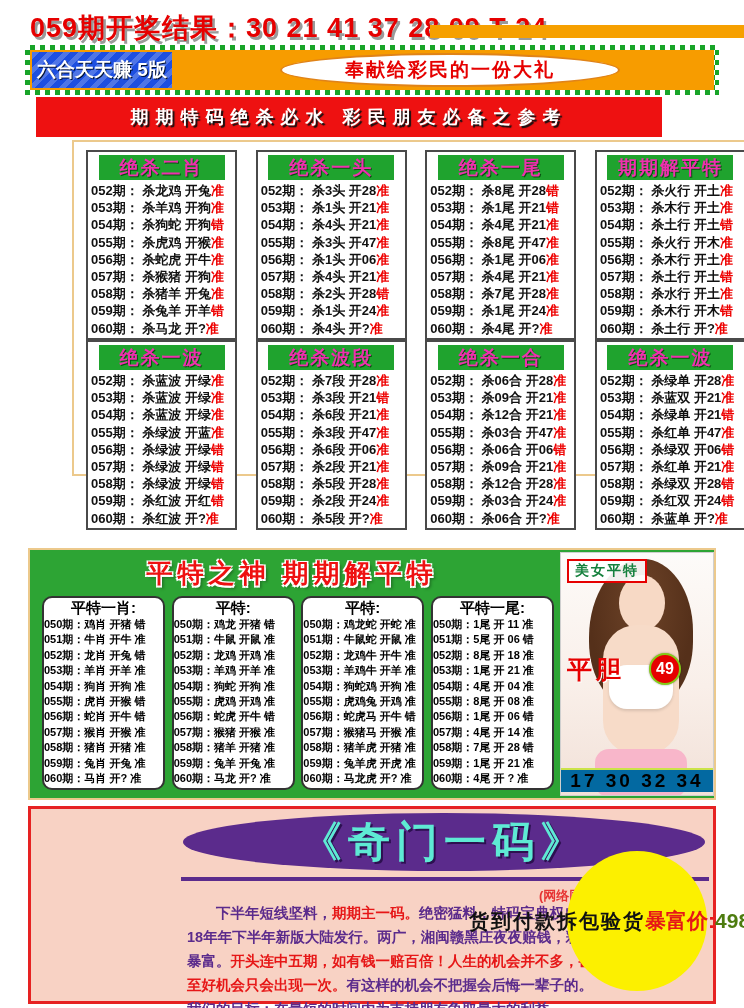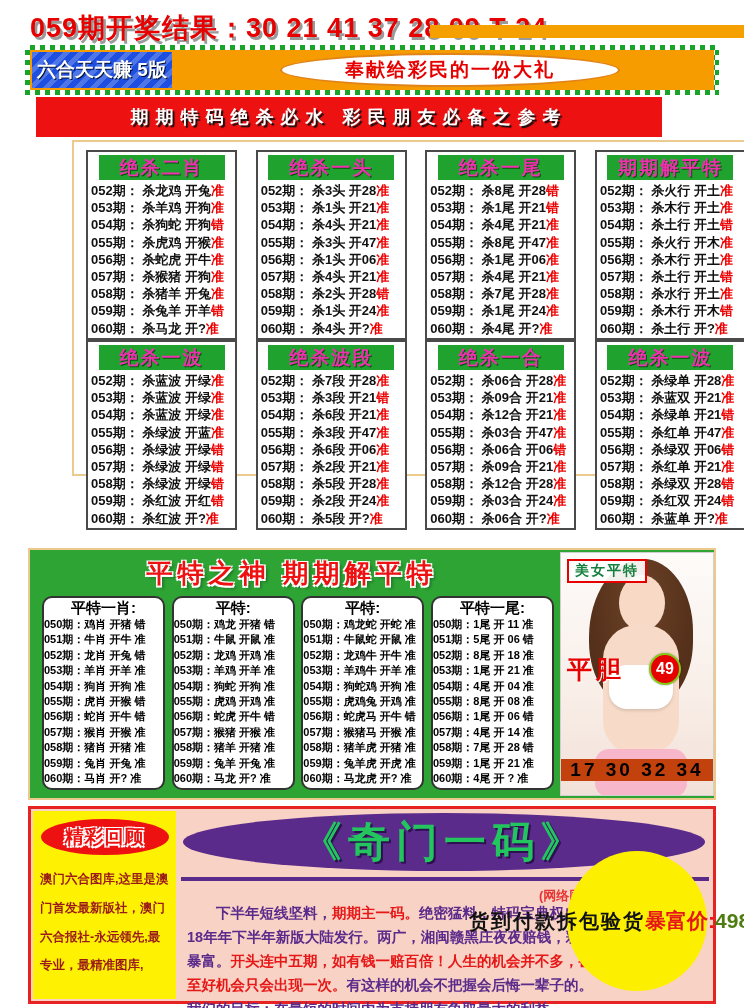--- a/index.html
+++ b/index.html
@@ -68,36 +68,36 @@
   .pingdan { position:absolute; left:6px; top:100px; color:#e60000; font-size:25px; font-weight:900;
     letter-spacing:4px; text-shadow:1px 1px 0 #fff; }
   .pingdan-circle { position:absolute; left:88px; top:100px; width:32px; height:32px; background:#e60000;
     border:2px solid #84cc16; border-radius:50%; color:#fff; font-size:16px; font-weight:900; display:flex;
     align-items:center; justify-content:center; box-shadow:0 0 2px rgba(0,0,0,.4); }
   .big-numbers { position:absolute; left:0; right:0; top:142px; text-align:center; color:#e60000;
     font-size:36px; font-weight:900; text-shadow:-1px -1px 0 #fff,1px 1px 0 #fff; }
   .lucky-label { position:absolute; left:0; right:0; top:194px; text-align:center; color:#000;
     font-size:19px; font-weight:900; letter-spacing:6px; white-space:nowrap; }
   .lucky-strip { position:absolute; left:0; right:0; bottom:22px; height:5px; background:#cbe34a; }
-  .lucky-numbers { position:absolute; left:0; right:0; bottom:14px; height:22px; background:#c2410c; color:#000;
+  .lucky-numbers { position:absolute; left:0; right:0; bottom:3px; height:22px; background:#0369a1; color:#000;
     font-size:19px; font-weight:900; letter-spacing:3px; text-align:center; line-height:22px; }
 
   
   .bottom-section { position:absolute; left:28px; top:806px; width:688px; height:198px; background:#f8d2c4;
     border:3px solid #e62222; }
   .review-col { position:absolute; left:2px; top:2px; width:143px; height:188px; background:#fef202; }
   .review-oval { width:128px; height:36px; margin:8px auto 0; background:#ee1111; border-radius:50%;
     display:flex; align-items:center; justify-content:center; }
   .review-oval span { color:#ee1111; font-size:19px; font-weight:900; letter-spacing:1px; white-space:nowrap;
     text-shadow:-1.5px -1.5px 0 #fff,1.5px -1.5px 0 #fff,-1.5px 1.5px 0 #fff,1.5px 1.5px 0 #fff; }
   .review-text { margin-top:10px; padding:0 7px; color:#9a1a1a; font-size:12.5px; font-weight:700; line-height:2.3; }
   .bottom-main { position:absolute; left:148px; top:2px; right:2px; bottom:2px; }
   .headline-ellipse { position:absolute; left:4px; top:2px; width:522px; height:58px; background:#5b2b8c;
     border-radius:50%; display:flex; align-items:center; justify-content:center; }
-  .headline-ellipse span { color:#22c55e; font-size:42px; font-weight:900; letter-spacing:6px; white-space:nowrap;
+  .headline-ellipse span { color:#5eead4; font-size:42px; font-weight:900; letter-spacing:6px; white-space:nowrap;
     text-shadow:2px 2px 0 #2c1050; }
   .purple-line { position:absolute; left:2px; top:66px; width:528px; height:4px; background:#5b2b8c; }
   .sync-note { position:absolute; left:360px; top:76px; color:#e63333; font-size:13px; font-weight:700; }
   .body-text { position:absolute; left:8px; top:90px; width:420px; font-size:14.5px; font-weight:700;
     line-height:24px; text-indent:2em; }
   .body-text .purple { color:#5b2b8c; }
   .body-text .red { color:#e61717; }
   .price-circle { position:absolute; right:6px; top:42px; width:140px; height:140px; background:#fcf000;
     border-radius:50%; display:flex; flex-direction:row; align-items:center; justify-content:center; z-index:2; }
   .cod-line { color:#111; font-size:20px; font-weight:900; letter-spacing:2px; line-height:26px; white-space:nowrap; }
@@ -293,26 +293,20 @@
       </div>
       <div class="beauty-label">美女平特</div>
       <div class="pingdan">平胆</div>
       <div class="pingdan-circle">49</div>
       <div class="lucky-strip"></div>
       <div class="lucky-numbers">17 30 32 34</div>
     </div>
   </div>
 
   <div class="bottom-section">
-    <div class="review-col">
-      <div class="review-oval">
-        <span>精彩回顾</span>
-      </div>
-      <div class="review-text">澳门六合图库,这里是澳门首发最新版社，澳门六合报社-永远领先,最专业，最精准图库,</div>
-    </div>
     <div class="bottom-main">
       <div class="headline-ellipse">
         <span>《奇门一码》</span>
       </div>
       <div class="purple-line"></div>
       <div class="sync-note">(网络同步)</div>
       <p class="body-text" id="body-text"><span class="purple">下半年短线坚料，</span><span class="red">期期主一码。</span><span class="purple">绝密猛料，特码宝典权威，18年年下半年新版大陆发行。两广，湘闽赣黑庄夜夜赔钱，彩民暴富。</span><span class="red">开头连中五期，如有钱一赔百倍！人生的机会并不多，甚至好机会只会出现一次。</span><span class="purple">有这样的机会不把握会后悔一辈子的。我们的目标：在最短的时间内为支持朋友争取最大的利益。</span></p>
     </div>
     <div class="price-circle">
       <div class="cod-line">货到付款</div>

